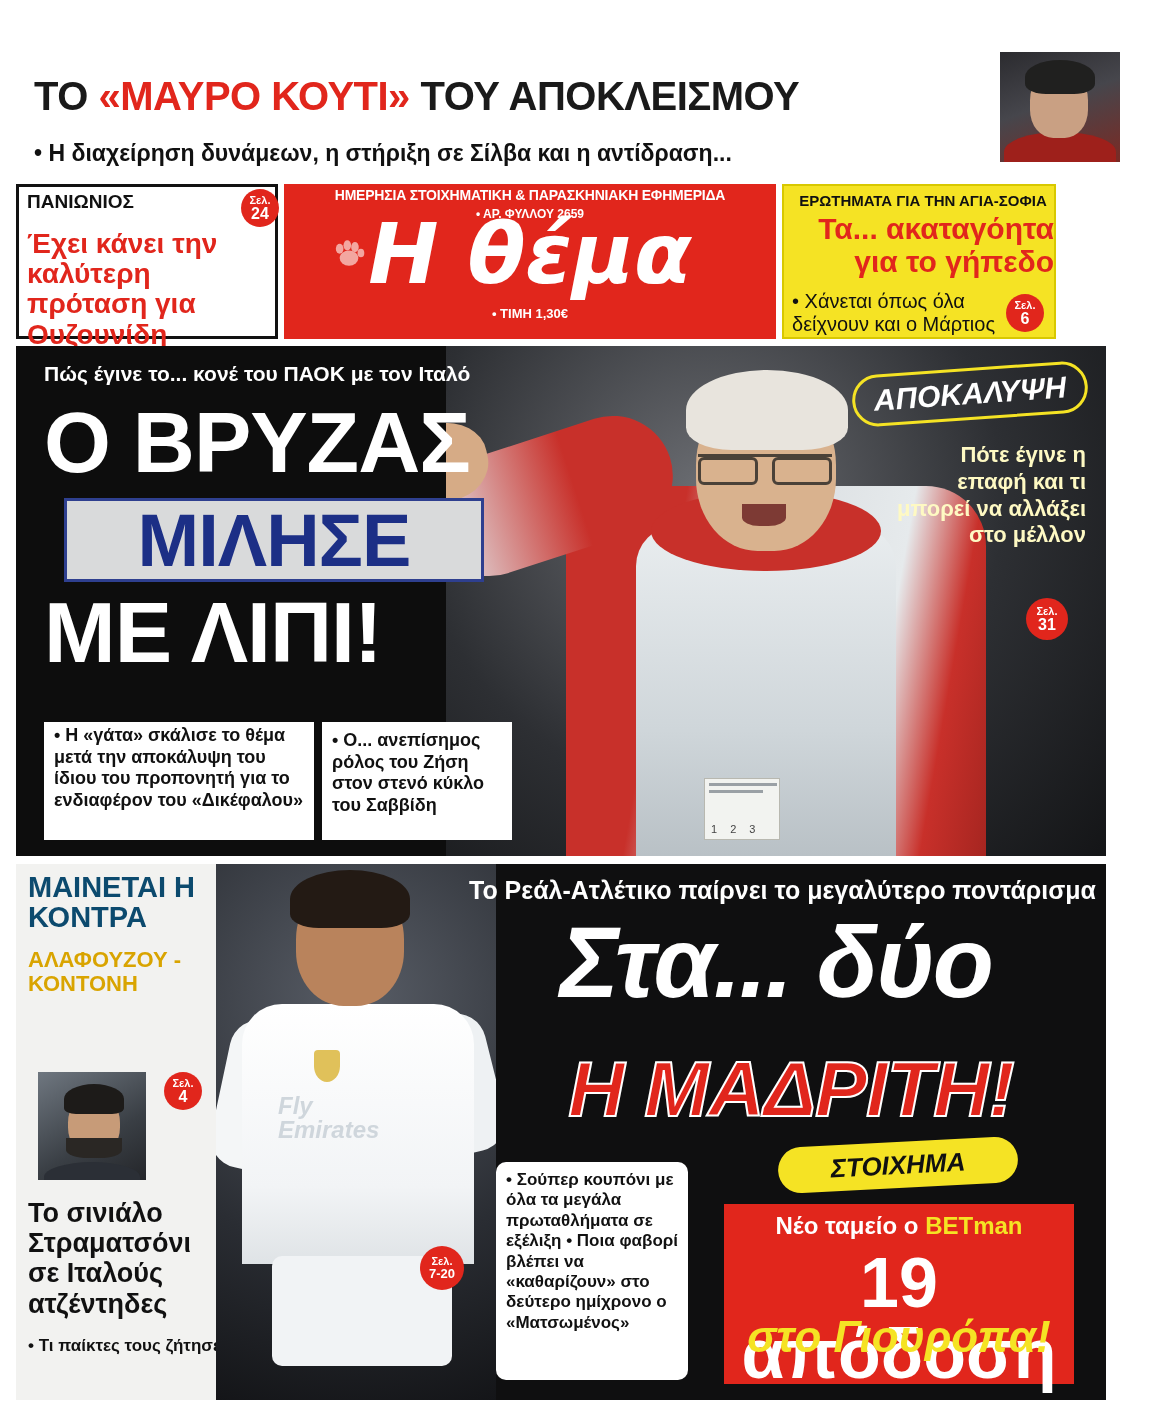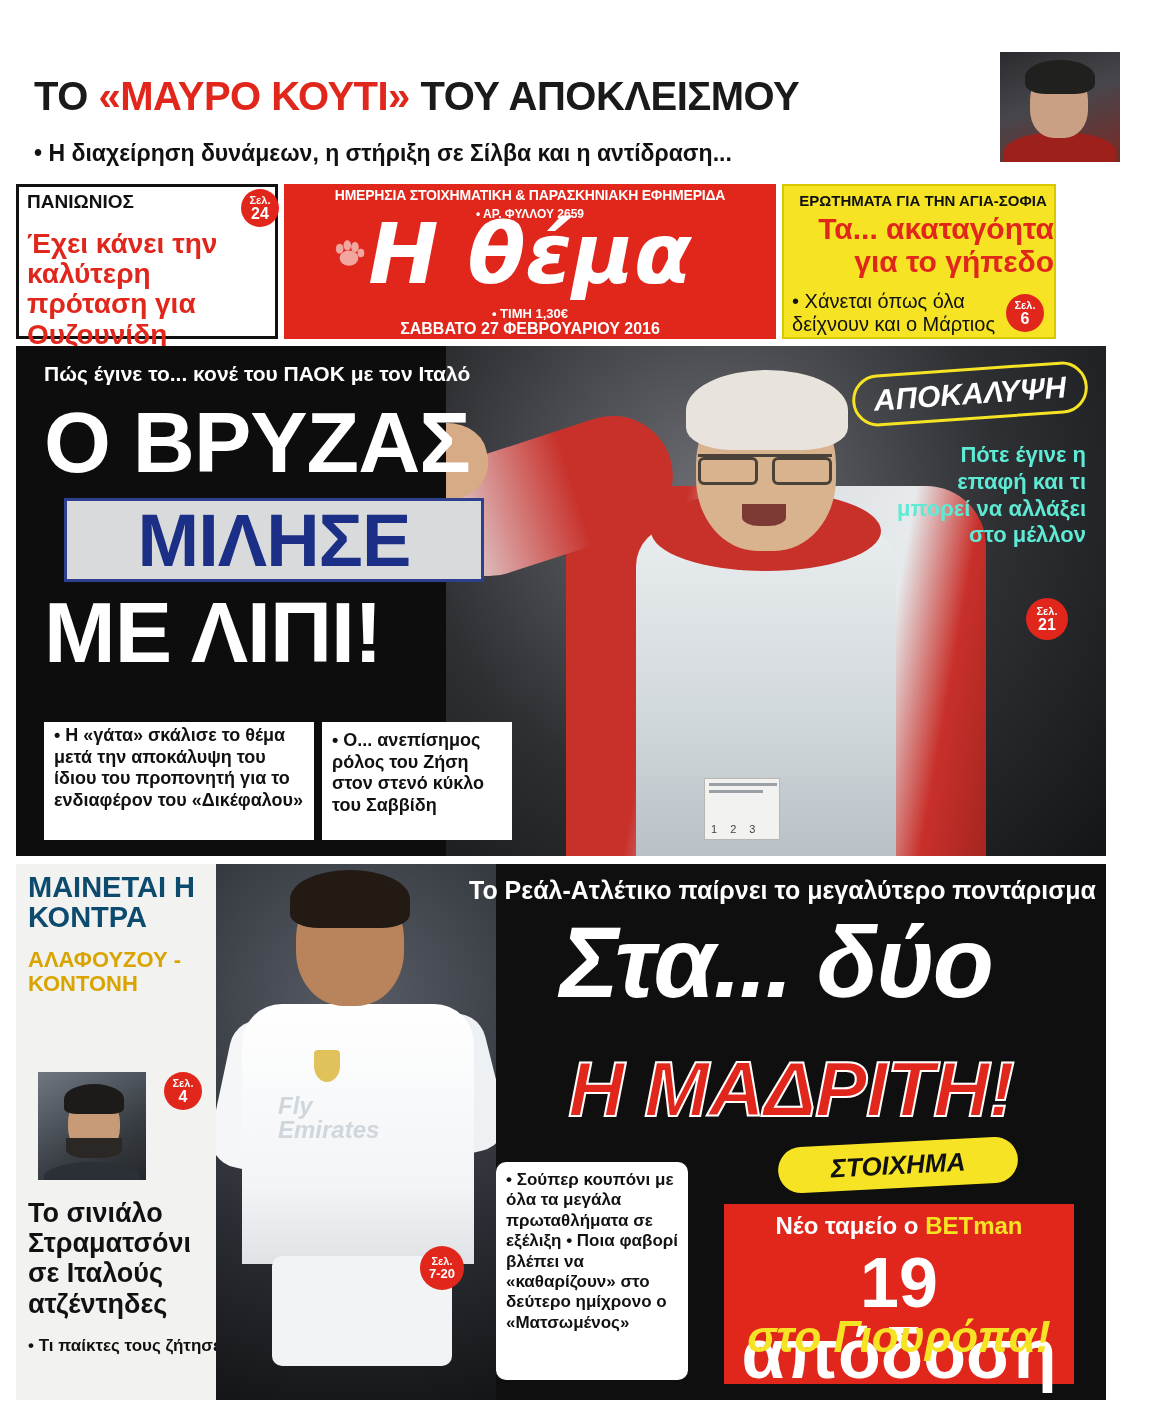--- a/index.html
+++ b/index.html
@@ -211,21 +211,21 @@
   }
   .reveal-stamp {
     position: absolute; left: 836px; top: 22px; width: 236px; height: 52px;
     border: 3px solid #f5e324; border-radius: 26px;
     display: flex; align-items: center; justify-content: center;
     color: #ffffff; font-size: 30px; font-weight: bold; font-style: italic;
     transform: rotate(-4deg);
   }
   .ms-right-text {
     position: absolute; left: 880px; top: 96px; width: 190px;
-    color: #5eead4; font-size: 22px; font-weight: bold; text-align: right;
+    color: #fef9c3; font-size: 22px; font-weight: bold; text-align: right;
     line-height: 1.22;
   }
   .ms-right-sel { left: 1010px; top: 252px; width: 42px; height: 42px; }
 
   
   .bottom-story {
     position: absolute; left: 16px; top: 864px; width: 1090px; height: 536px;
     background: #0f0f10; overflow: hidden;
   }
   .bs-left {
@@ -356,21 +356,20 @@
       <div class="issue">• ΑΡ. ΦΥΛΛΟΥ 2659</div>
       <svg class="paw" viewBox="0 0 40 40">
         <ellipse cx="20" cy="26" rx="11" ry="9" fill="#f3a6a0"></ellipse>
         <ellipse cx="9" cy="15" rx="4.5" ry="6" fill="#f3a6a0"></ellipse>
         <ellipse cx="18" cy="11" rx="4.5" ry="6" fill="#f3a6a0"></ellipse>
         <ellipse cx="27" cy="13" rx="4.5" ry="6" fill="#f3a6a0"></ellipse>
         <ellipse cx="34" cy="20" rx="4" ry="5" fill="#f3a6a0"></ellipse>
       </svg>
       <div class="logo">Η θέμα</div>
       <div class="price">• ΤΙΜΗ 1,30€</div>
-      <div class="date">ΣΑΒΒΑΤΟ 27 ΦΕΒΡΟΥΑΡΙΟΥ 2016</div>
     </div>
 
     <div class="mast-right">
       <div class="t1">ΕΡΩΤΗΜΑΤΑ ΓΙΑ ΤΗΝ ΑΓΙΑ-ΣΟΦΙΑ</div>
       <div class="t2">Τα... ακαταγόητα για το γήπεδο</div>
       <div class="t3">• Χάνεται όπως όλα δείχνουν και ο Μάρτιος</div>
       <div class="sel-badge sel">
         <span class="s1">Σελ.</span>
         <span class="s2">6</span>
       </div>
@@ -398,21 +397,21 @@
     <div class="ms-kicker">Πώς έγινε το... κονέ του ΠΑΟΚ με τον Ιταλό</div>
     <div class="ms-h1">Ο ΒΡΥΖΑΣ</div>
     <div class="ms-h2">ΜΙΛΗΣΕ</div>
     <div class="ms-h3">ΜΕ ΛΙΠΙ!</div>
     <div class="ms-box-a">• Η «γάτα» σκάλισε το θέμα μετά την αποκάλυψη του ίδιου του προπονητή για το ενδιαφέρον του «Δικέφαλου»</div>
     <div class="ms-box-b">• Ο... ανεπίσημος ρόλος του Ζήση στον στενό κύκλο του Σαββίδη</div>
     <div class="reveal-stamp">ΑΠΟΚΑΛΥΨΗ</div>
     <div class="ms-right-text">Πότε έγινε η επαφή και τι μπορεί να αλλάξει στο μέλλον</div>
     <div class="sel-badge ms-right-sel">
       <span class="s1">Σελ.</span>
-      <span class="s2">21</span>
+      <span class="s2">31</span>
     </div>
   </div>
 
   <div class="bottom-story">
 
     <div class="bs-left">
       <div class="t1">ΜΑΙΝΕΤΑΙ Η ΚΟΝΤΡΑ</div>
       <div class="t2">ΑΛΑΦΟΥΖΟΥ - ΚΟΝΤΟΝΗ</div>
       <div class="photo">
         <div class="sh"></div>

